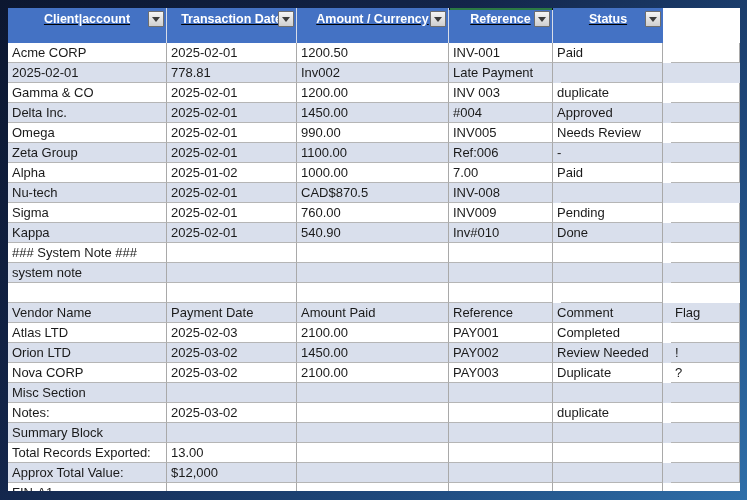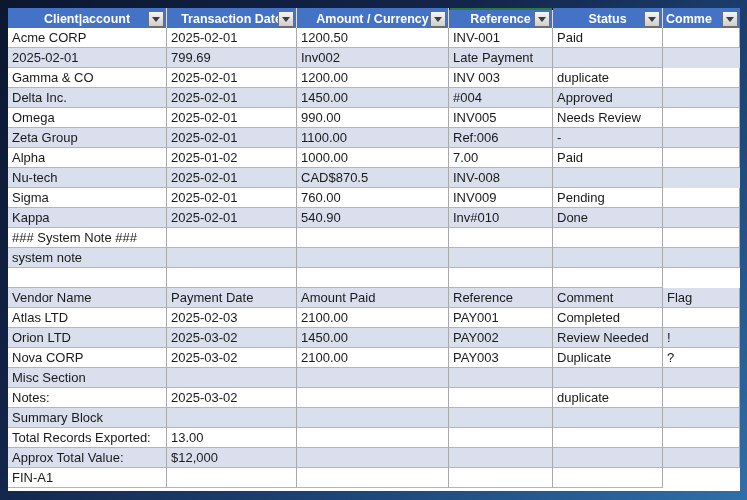--- a/index.html
+++ b/index.html
@@ -18,21 +18,22 @@
     position:relative;
     overflow:hidden;
   }
   .active-col-indicator{
     position:absolute; top:0; height:2px; z-index:3;
     border-left:1px solid #111; border-right:1px solid #111;
   }
 
   .hrow{
     display:grid; grid-template-columns:159px 130px 152px 104px 110px 77px;
-    height:20px;
+    height:35px;
+    text-decoration:underline;
   }
   .hcell{
     position:relative; background:#4472C4; color:#fff;
     font-weight:bold; font-size:12.5px; line-height:23px;
     text-align:center; white-space:nowrap; overflow:hidden;
     border-right:1px solid #d8dde8;
   }
   .hcell.h-left{ text-align:left; padding-left:3px; }
   .hcell:last-child{ border-right:none; }
   .filter-btn{
@@ -52,21 +53,21 @@
   .row{
     display:grid; grid-template-columns:159px 130px 152px 104px 110px 77px;
     height:20px; background:#ffffff;
   }
   .row.band{ background:#D9DFEC; }
   .cell{
     font-size:13px; line-height:19px; color:#1a1a1a;
     padding-left:4px; white-space:nowrap; overflow:hidden;
     border-right:1px solid #a9a9a9; border-bottom:1px solid #b5b5b5;
   }
-  .cell:last-child{ border-right:1px solid #a9a9a9; }
+  .cell:last-child{ border-right:1px solid #a9a9a9;margin-left:8px; }
 </style>
 </head>
 <body>
 
 <div class="frame">
   <div class="sheet">
     <div class="active-col-indicator" id="activeInd" style="left: 441px; width: 104px; background: rgb(43, 122, 68);"></div>
     <div class="hrow" id="headerRow">
         <div class="hcell"><span>Client|account</span><span class="filter-btn">
             <span class="arrow"></span>
@@ -76,36 +77,33 @@
           </span></div>
         <div class="hcell"><span>Amount / Currency</span><span class="filter-btn">
             <span class="arrow"></span>
           </span></div>
         <div class="hcell"><span>Reference</span><span class="filter-btn">
             <span class="arrow"></span>
           </span></div>
         <div class="hcell"><span>Status</span><span class="filter-btn">
             <span class="arrow"></span>
           </span></div>
-        <div class="hcell h-left"><span>Comme</span><span class="filter-btn">
-            <span class="arrow"></span>
-          </span></div>
       </div>
     <div class="grid-body" id="gridBody">
         <div class="row">
           <div class="cell">Acme CORP</div>
           <div class="cell">2025-02-01</div>
           <div class="cell">1200.50</div>
           <div class="cell">INV-001</div>
           <div class="cell">Paid</div>
           <div class="cell"></div>
         </div>
         <div class="row band">
           <div class="cell">2025-02-01</div>
-          <div class="cell">799.69</div>
+          <div class="cell">778.81</div>
           <div class="cell">Inv002</div>
           <div class="cell">Late Payment</div>
           <div class="cell"></div>
         </div>
         <div class="row">
           <div class="cell">Gamma &amp; CO</div>
           <div class="cell">2025-02-01</div>
           <div class="cell">1200.00</div>
           <div class="cell">INV 003</div>
           <div class="cell">duplicate</div>

